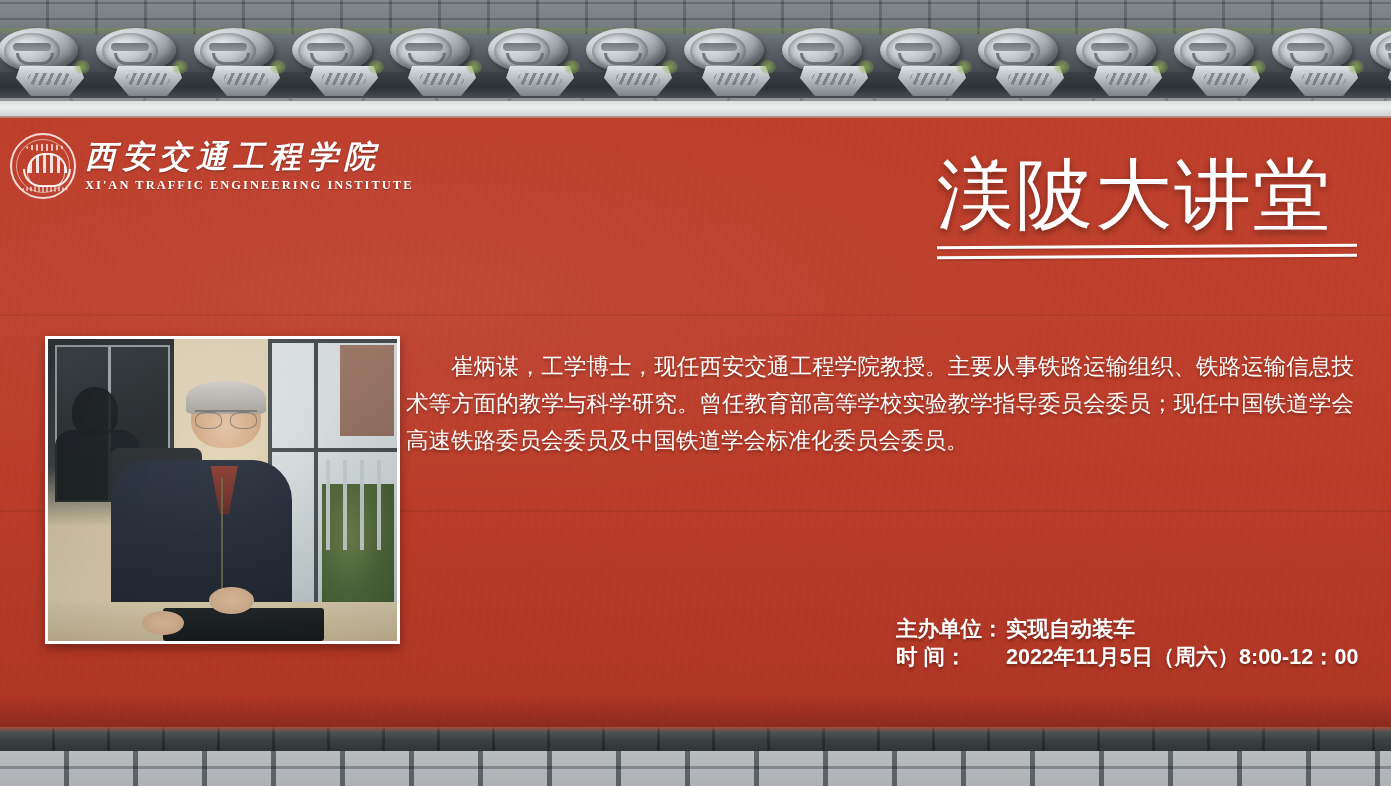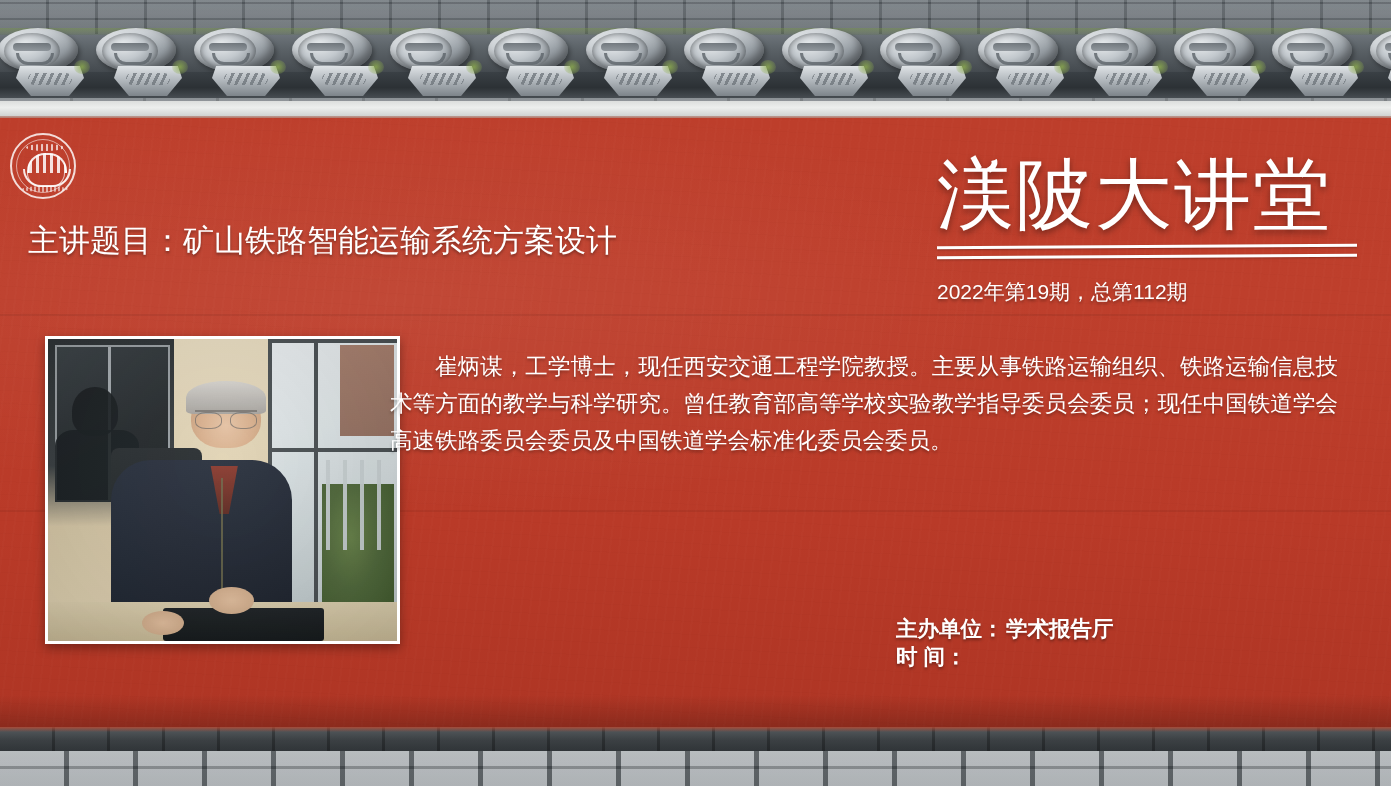--- a/index.html
+++ b/index.html
@@ -178,21 +178,21 @@
   .ph-mat{position:absolute;left:33%;bottom:0;width:46%;height:11%;
     background:linear-gradient(180deg,#1e2326,#15191b);border-radius:3px;}
   .ph-hand{position:absolute;left:46%;bottom:9%;width:13%;height:9%;border-radius:50%;
     background:radial-gradient(ellipse,#e3bf9e,#cda886);}
   .ph-hand2{position:absolute;left:27%;bottom:2%;width:12%;height:8%;border-radius:50%;
     background:radial-gradient(ellipse,#e3bf9e,#cda886);}
   .ph-soft{position:absolute;inset:0;backdrop-filter:blur(0px);
     background:radial-gradient(ellipse at 50% 40%, rgba(255,255,255,.05), rgba(0,0,0,.12) 100%);}
 
   
-  .bodytext{position:absolute;left:390px;top:348px;width:948px;color:#fff;}
+  .bodytext{position:absolute;left:406px;top:348px;width:948px;color:#fff;}
   .para{font-size:22.5px;line-height:37px;text-align:justify;text-indent:2em;
     text-shadow:0 2px 3px rgba(0,0,0,.34);margin:0;}
   .para + .para{margin-top:0;}
 
   
   .info{position:absolute;left:896px;top:616px;color:#fff;}
   .info-row{display:flex;align-items:center;font-size:21.5px;line-height:27.5px;font-weight:700;
     text-shadow:0 2px 3px rgba(0,0,0,.36);white-space:nowrap;}
   .info-label{display:inline-block;width:110px;letter-spacing:0;}
   .info-val{font-weight:700;}
@@ -316,33 +316,35 @@
   </div>
 
   <div class="logo-wrap">
     <div class="emblem">
       <span class="topdots"></span>
       <span class="arch"></span>
       <span class="span"></span>
       <span class="span2"></span>
       <span class="botdots"></span>
     </div>
+    <div class="uni-names">
+      <span class="uni-cn">西安交通工程学院</span>
+      <span class="uni-en">XI'AN TRAFFIC ENGINEERING INSTITUTE</span>
+    </div>
   </div>
 
   <div class="headings">
-    <div class="heading-line">主讲题目：矿山铁路智能运输系统方案设计</div>
   </div>
 
   <div class="brand">
     <div class="brand-title">渼陂大讲堂</div>
     <div class="brand-rules">
       <span class="r r1"></span>
       <span class="r r2"></span>
     </div>
-    <div class="brand-issue">2022年第19期，总第112期</div>
   </div>
 
   <div class="photo">
     <span class="ph-wallL"></span>
     <span class="ph-winL"></span>
     <span class="ph-head-sil"></span>
     <span class="ph-body-sil"></span>
     <span class="ph-wallMid"></span>
     <span class="ph-winR">
       <span class="ph-build"></span>
@@ -367,20 +369,21 @@
     <span class="ph-soft"></span>
   </div>
 
   <div class="bodytext">
     <p class="para">崔炳谋，工学博士，现任西安交通工程学院教授。主要从事铁路运输组织、铁路运输信息技术等方面的教学与科学研究。曾任教育部高等学校实验教学指导委员会委员；现任中国铁道学会高速铁路委员会委员及中国铁道学会标准化委员会委员。</p>
   </div>
 
   <div class="info" id="info-block">
       <div class="info-row">
         <span class="info-label">主办单位：</span>
-        <span class="info-val">学术报告厅</span>
+        <span class="info-val">实现自动装车</span>
       </div>
       <div class="info-row">
         <span class="info-label">时    间：</span>
+        <span class="info-val">2022年11月5日（周六）8:00-12：00</span>
       </div>
     </div>
 
 </div>
 
 </body></html>

